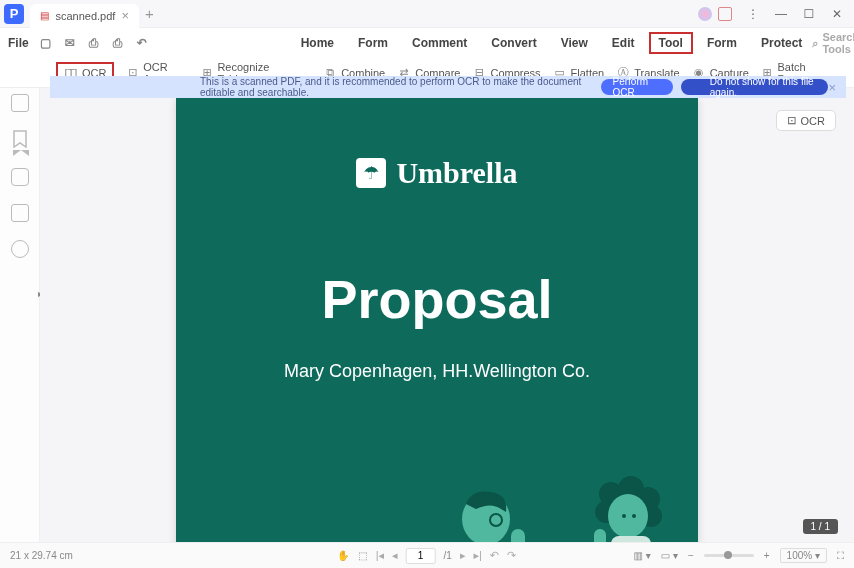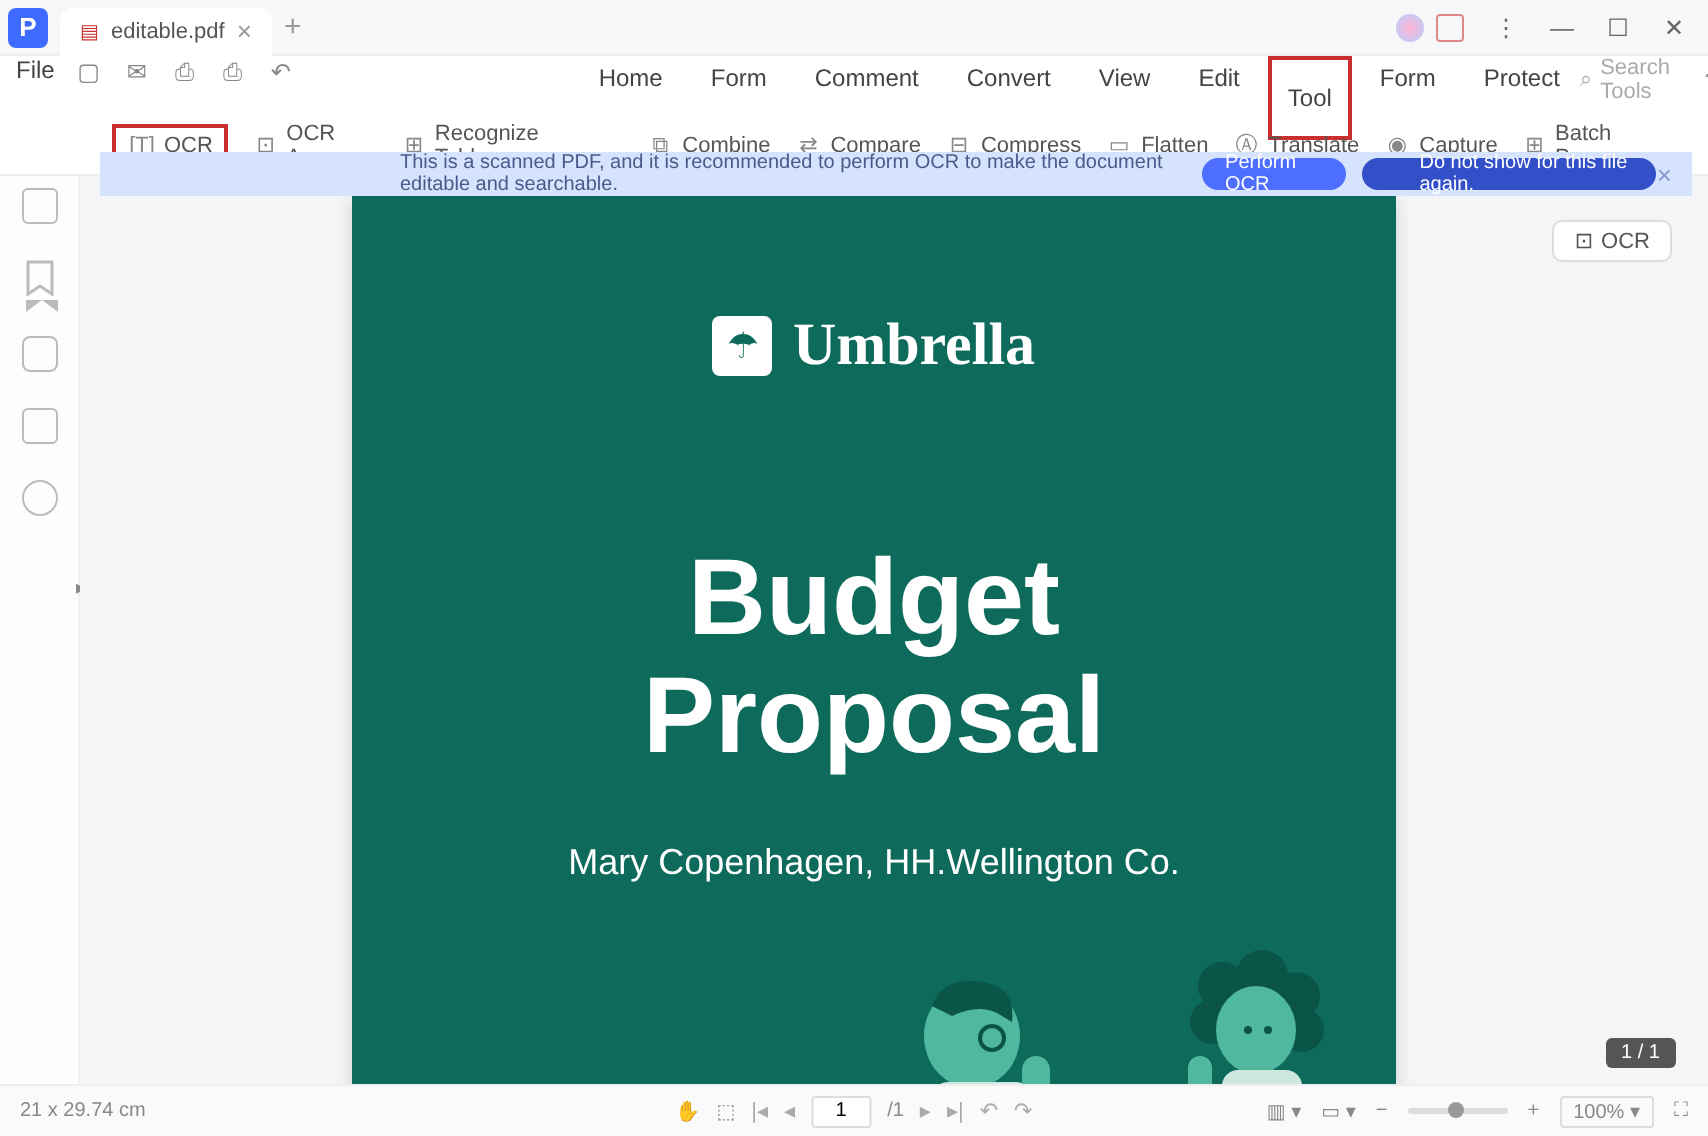--- a/index.html
+++ b/index.html
@@ -9,27 +9,27 @@
 .app-logo { width: 20px; height: 20px; background: #3d6bff; border-radius: 4px; display: flex; align-items: center; justify-content: center; color: #fff; font-weight: bold; font-size: 13px; margin-right: 6px; }
 .tab { display: flex; align-items: center; height: 24px; background: #fff; border-radius: 6px 6px 0 0; padding: 0 10px; font-size: 11px; color: #555; gap: 6px; margin-top: 4px; }
 .tab-close { color: #999; font-size: 13px; cursor: pointer; }
 .tab-add { margin-left: 6px; color: #999; font-size: 15px; cursor: pointer; }
 .titlebar-spacer { flex: 1; }
 .window-controls { display: flex; gap: 2px; align-items: center; }
 .window-btn { width: 26px; height: 20px; display: flex; align-items: center; justify-content: center; color: #666; font-size: 12px; }
 .color-dot { width: 14px; height: 14px; border-radius: 50%; background: radial-gradient(circle, #ffb3d1, #b3d1ff); margin-right: 6px; }
 .paste-icon { width: 14px; height: 14px; border: 1px solid #d88; border-radius: 2px; margin-right: 8px; }
 
-.menubar { height: 30px; display: flex; align-items: flex-start; padding: 0 8px; font-size: 12px; color: #444; background: #fff; }
+.menubar { height: 30px; display: flex; align-items: center; padding: 0 8px; font-size: 12px; color: #444; background: #fff; font-weight: bold; }
 .file-menu { margin-right: 8px; }
 .small-icons { display: flex; gap: 6px; }
 .small-icon { width: 18px; height: 16px; display: flex; align-items: center; justify-content: center; color: #888; }
 .menu-items { display: flex; gap: 4px; margin-left: 140px; }
 .menu-item { padding: 4px 10px; cursor: pointer; }
-.menu-item.highlighted { border: 2px solid #c92f2f; padding: 12px 8px; }
+.menu-item.highlighted { border: 2px solid #c92f2f; padding: 2px 8px; }
 .search-tools { margin-left: auto; display: flex; align-items: center; gap: 4px; color: #aaa; font-size: 11px; }
 .right-icons { display: flex; gap: 8px; margin-left: 16px; color: #888; }
 
 .toolbar { height: 30px; display: flex; align-items: center; gap: 12px; padding: 0 12px 0 56px; font-size: 11px; color: #555; background: #fff; border-bottom: 1px solid #eee; }
 .tool-btn { display: flex; align-items: center; gap: 4px; cursor: pointer; }
 .tool-btn.highlighted { border: 2px solid #c92f2f; padding: 2px 6px; }
 .tool-icon { width: 14px; height: 14px; display: inline-flex; align-items: center; justify-content: center; color: #888; }
 
 .notification { position: absolute; top: 76px; left: 50px; right: 8px; height: 22px; background: #d6e3ff; display: flex; align-items: center; font-size: 10px; color: #4a5a8a; padding-left: 150px; z-index: 5; }
 .notif-btn { height: 16px; padding: 0 12px; border-radius: 9px; color: #fff; font-size: 10px; display: flex; align-items: center; margin-left: 8px; }
@@ -69,21 +69,21 @@
 .zoom-handle { width: 8px; height: 8px; background: #999; border-radius: 50%; position: absolute; top: -3px; left: 20px; }
 .zoom-box { border: 1px solid #ddd; padding: 1px 6px; border-radius: 2px; }
 </style>
 </head>
 <body>
 
 <div class="titlebar">
   <div class="app-logo">P</div>
   <div class="tab">
     <span style="color:#c33;font-size:10px;">▤</span>
-    <span>editable.pdf</span>
+    <span>scanned.pdf</span>
     <span class="tab-close">×</span>
   </div>
   <span class="tab-add">+</span>
   <div class="titlebar-spacer"></div>
   <div class="color-dot"></div>
   <div class="paste-icon"></div>
   <div class="window-controls">
     <div class="window-btn">⋮</div>
     <div class="window-btn">—</div>
     <div class="window-btn">☐</div>
@@ -182,21 +182,20 @@
   <span class="sidebar-expand">▸</span>
 </div>
 
 <div class="document-area">
   <div class="page">
     <div class="brand">
       <div class="brand-logo">☂</div>
       <div class="brand-text">Umbrella</div>
     </div>
     <div class="doc-title">
-      <div>Budget</div>
       <div>Proposal</div>
     </div>
     <div class="doc-subtitle">Mary Copenhagen, HH.Wellington Co.</div>
     <div class="illustration">
       <div class="person left">
         <svg width="110" height="110" viewBox="0 0 110 110">
           <ellipse cx="50" cy="45" rx="24" ry="26" fill="#4fb89e"></ellipse>
           <path d="M30 30 Q35 15 55 18 Q72 20 70 38 L65 35 Q55 28 40 35 Z" fill="#0a5448"></path>
           <circle cx="60" cy="46" r="6" fill="none" stroke="#0a5448" stroke-width="2"></circle>
           <rect x="30" y="68" width="50" height="40" rx="8" fill="#cfe8df"></rect>

